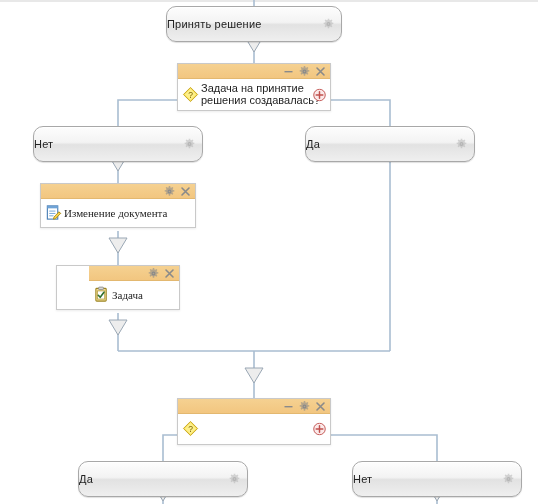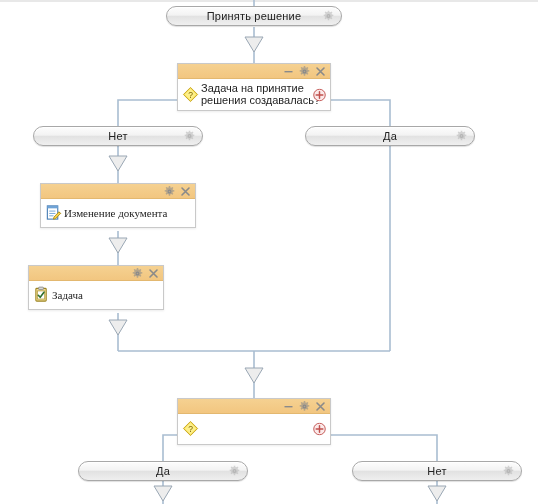--- a/index.html
+++ b/index.html
@@ -44,29 +44,29 @@
   }
   .arrowhead {
     fill: #ededed;
     stroke: #9aa7b4;
     stroke-width: 1;
   }
 
   
   .btn {
     position: absolute;
-    height: 20px;
+    height: 36px;
     border: 1px solid #a8a8a8;
     border-radius: 10px;
     background: linear-gradient(to bottom, #fdfdfd 0%, #f3f3f3 45%, #e2e2e2 52%, #efefef 100%);
     box-shadow: 0 1px 1px rgba(0,0,0,0.13), inset 0 1px 0 #ffffff;
     box-sizing: border-box;
     display: flex;
     align-items: center;
-    justify-content: center;
+    justify-content: flex-start;
     z-index: 4;
   }
   .btn .btn-label {
     font-size: 11px;
     color: #222222;
     letter-spacing: 0.2px;
     line-height: 1;
   }
   .btn .gear {
     position: absolute;
@@ -270,21 +270,21 @@
           <rect x="2.5" y="2" width="11" height="2.6" fill="#6fa3d6"></rect>
           <path d="M4.5 7.5 H11 M4.5 10 H11 M4.5 12.5 H9" stroke="#6fa3d6" stroke-width="1"></path>
           <path d="M9.5 13.8 L14.8 8.3 L16.5 10 L11.2 15.5 L8.9 16.1 Z" fill="#f5d14a" stroke="#a8860f" stroke-width="0.9"></path>
           <path d="M14.8 8.3 L16.5 10" stroke="#a8860f" stroke-width="0.9"></path>
         </svg>
       </span>
       <span class="card-title">Изменение документа</span>
     </div>
   </div>
 
-  <div class="card card-task" style="left:28px; top:265px; width:136px;">
+  <div class="card card-task" style="left:56px; top:265px; width:124px;padding-left:32px;">
     <div class="card-head">
       <span class="hdr-btn">
         <svg viewBox="0 0 16 16" width="11" height="11">
           <path fill="#8a8a8a" d="M8 5.2A2.8 2.8 0 1 0 8 10.8 2.8 2.8 0 0 0 8 5.2zm0 1.6a1.2 1.2 0 1 1 0 2.4 1.2 1.2 0 0 1 0-2.4z"></path>
           <path fill="#8a8a8a" d="M7 0h2l.3 2.1 1.3.55L12.3 1.4l1.4 1.4-1.25 1.7.55 1.3L15 6.1v2l-2.1.3-.55 1.3 1.25 1.7-1.4 1.4-1.7-1.25-1.3.55L9 14.1H7l-.3-2.1-1.3-.55L3.7 12.7l-1.4-1.4 1.25-1.7-.55-1.3L1 8v-2l2.1-.3.55-1.3L2.4 2.7l1.4-1.4 1.7 1.25 1.3-.55z" opacity="0.6"></path>
         </svg>
       </span>
       <span class="hdr-btn">
         <svg viewBox="0 0 11 11" width="11" height="11">
           <path d="M2 2 L9 9 M9 2 L2 9" stroke="#8a8a8a" stroke-width="1.6" stroke-linecap="round"></path>

